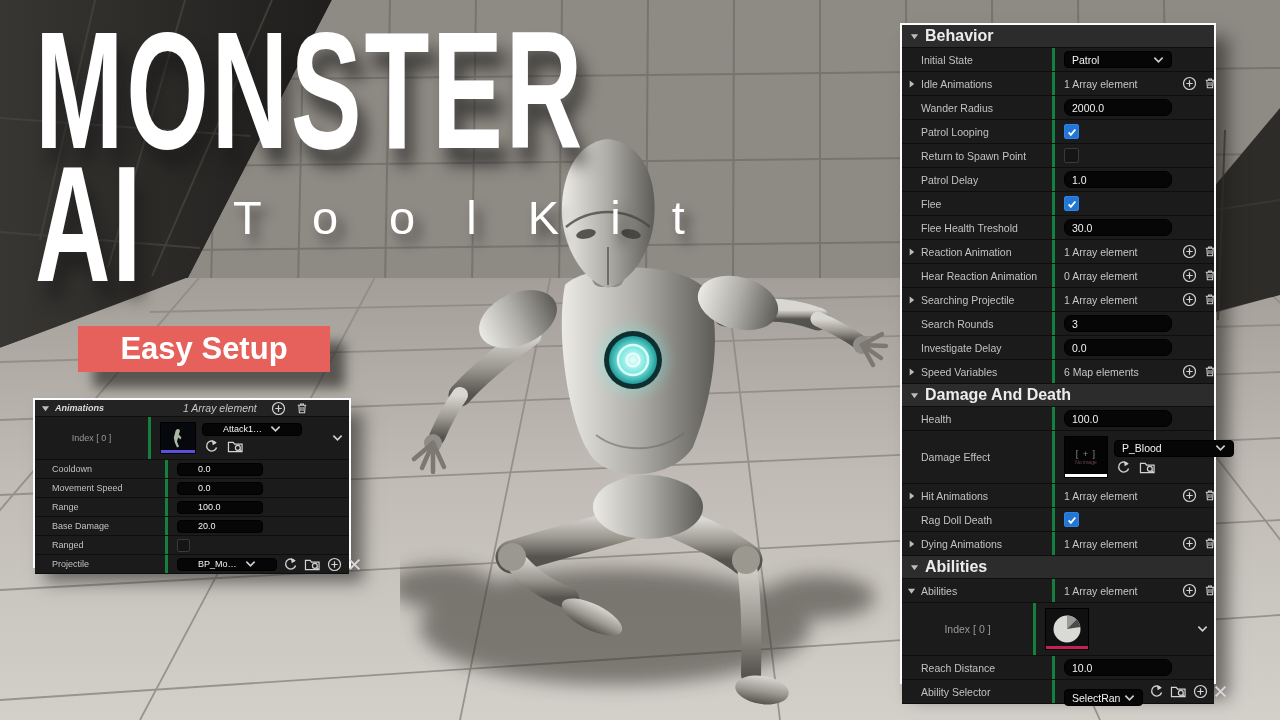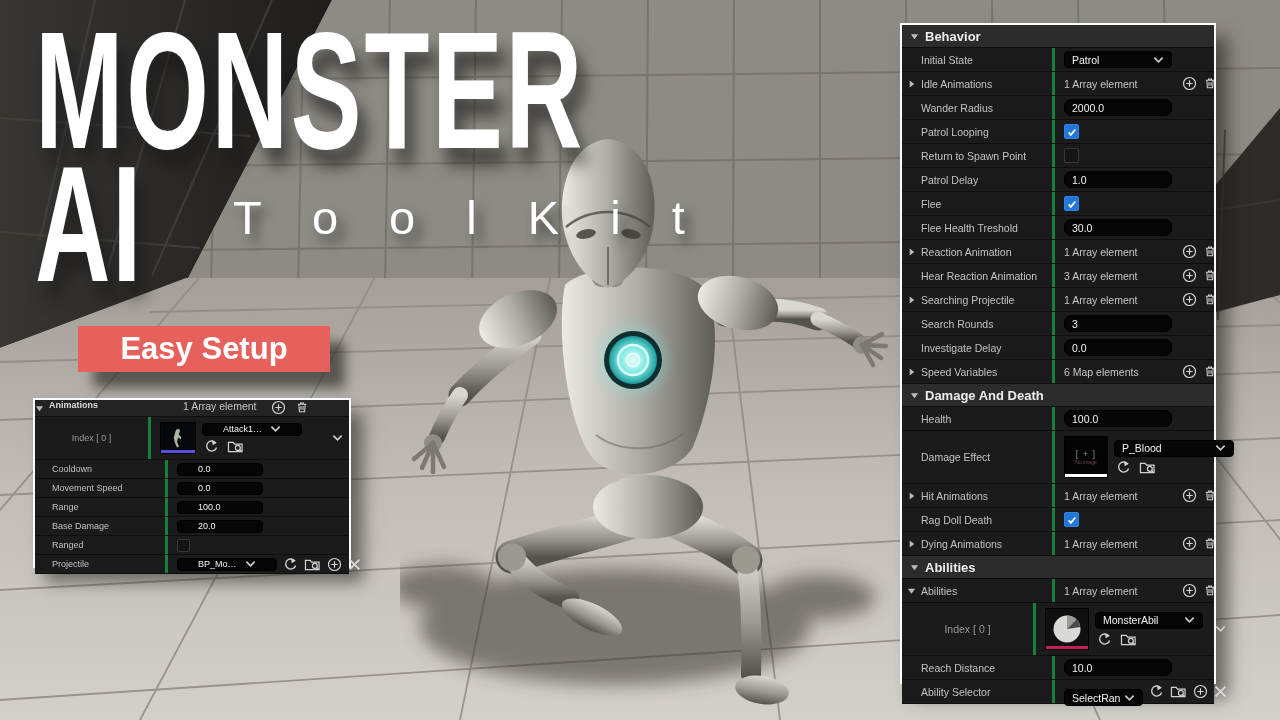--- a/index.html
+++ b/index.html
@@ -30,22 +30,22 @@
          box-shadow:12px 14px 16px rgba(25,24,22,.55);box-sizing:border-box;}
   #right-panel{left:900px;top:23px;width:316px;height:661px;}
   #left-panel{left:33px;top:398px;width:318px;height:170px;}
 
   .prow{display:flex;align-items:stretch;border-bottom:1px solid #0e0e0e;background:#1b1b1b;}
   .rp .prow{height:23px;} .rp .prow.tall{height:52px;} .rp .prow.section{height:22px;}
   .lp .prow{height:18px;} .lp .prow.tall{height:42px;} .lp .prow.arrayheader{height:16px;}
 
   .prow.section{background:#2c2c2c;align-items:center;padding-left:8px;gap:6px;
                 font-weight:bold;color:#ececec;}
-  .rp .prow.section{font-size:13px;} 
-  .prow.arrayheader{background:#232323;gap:5px;color:#dcdcdc;}
+  .rp .prow.section{font-size:16px;} 
+  .prow.arrayheader{background:#232323;align-items:center;padding-left:6px;gap:5px;color:#dcdcdc;font-style:italic;}
   .lp .prow.arrayheader{font-size:9px;font-weight:bold;}
   .arrayheader .count{font-weight:normal;color:#c6c6c6;}
   .lp .arrayheader .count{position:absolute;left:148px;}
   .arrayheader{position:relative;}
   .lp .arrayheader .hicons{position:absolute;left:236px;display:flex;gap:9px;align-items:center;}
 
   .labelcol{display:flex;align-items:center;border-right:3px solid #15803d;
             color:#c2c2c2;position:relative;flex-shrink:0;}
   .rp .labelcol{width:131px;padding-left:19px;font-size:10.5px;}
   .lp .labelcol{width:113px;padding-left:17px;font-size:9px;}
@@ -534,21 +534,21 @@
               <path d="M6.8 6.4v4.4M9.2 6.4v4.4"></path>
             </svg>
           </span>
         </div>
       </div>
       <div class="prow">
         <div class="labelcol">
           <span>Hear Reaction Animation</span>
         </div>
         <div class="valuecol">
-          <span class="count">3 Array element</span>
+          <span class="count">0 Array element</span>
           <span class="iconbtn">
             <svg width="15" height="15" viewBox="0 0 16 16">
               <circle cx="8" cy="8" r="6.4" fill="none" stroke="#d2d2d2" stroke-width="1.3"></circle>
               <path d="M8 4.6v6.8M4.6 8h6.8" stroke="#d2d2d2" stroke-width="1.3"></path>
             </svg>
           </span>
           <span class="iconbtn">
             <svg width="14" height="15" viewBox="0 0 16 16" fill="none" stroke="#d2d2d2" stroke-width="1.2">
               <path d="M3.2 4.3h9.6M6.3 4.3V2.8h3.4v1.5M4.4 4.3l.6 8.6h6l.6-8.6"></path>
               <path d="M6.8 6.4v4.4M9.2 6.4v4.4"></path>
@@ -774,45 +774,20 @@
         <div class="labelcol indexlbl">
           <span>Index [ 0 ]</span>
         </div>
         <div class="valuecol">
           <div class="thumb"><svg width="100%" height="100%" viewBox="0 0 42 40">
               <rect width="42" height="40" fill="#101010"></rect>
               <circle cx="21" cy="20" r="13.5" fill="#d9d9d6"></circle>
               <path d="M21 20L30.5 10.4A13.5 13.5 0 0 0 21 6.5z" fill="#9a9a96"></path>
               <path d="M21 20L34.4 18A13.5 13.5 0 0 0 30.5 10.4z" fill="#4a4a48"></path>
             </svg><span class="ubar" style="background: rgb(195, 32, 89);"></span></div>
-          <div class="stack">
-            <div class="dd">
-              <span class="ddtext">MonsterAbil</span>
-              <span class="iconbtn">
-                <svg width="11" height="8" viewBox="0 0 12 8">
-                  <path d="M1.5 1.5L6 6l4.5-4.5" stroke="#cfcfcf" stroke-width="1.8" fill="none"></path>
-                </svg>
-              </span>
-            </div>
-            <div class="iconrow">
-              <span class="iconbtn">
-                <svg width="15" height="15" viewBox="0 0 16 16">
-                  <path d="M12.6 4.3A5.4 5.4 0 1 0 13.4 9" fill="none" stroke="#d2d2d2" stroke-width="1.5"></path>
-                  <path d="M8.6 1.2l5 2.8-4.4 2.6z" fill="#d2d2d2"></path>
-                </svg>
-              </span>
-              <span class="iconbtn">
-                <svg width="17" height="15" viewBox="0 0 18 16">
-                  <path d="M1.5 3.5h5l1.5 2h8v8h-14.5z" fill="none" stroke="#d2d2d2" stroke-width="1.3"></path>
-                  <circle cx="11.5" cy="9.5" r="2.6" fill="none" stroke="#d2d2d2" stroke-width="1.3"></circle>
-                  <line x1="13.4" y1="11.4" x2="15.6" y2="13.6" stroke="#d2d2d2" stroke-width="1.5"></line>
-                </svg>
-              </span>
-            </div>
-          </div>
           <div class="spacer"></div>
           <span class="iconbtn">
             <svg width="11" height="8" viewBox="0 0 12 8">
               <path d="M1.5 1.5L6 6l4.5-4.5" stroke="#cfcfcf" stroke-width="1.8" fill="none"></path>
             </svg>
           </span>
         </div>
       </div>
       <div class="prow">
         <div class="labelcol">

